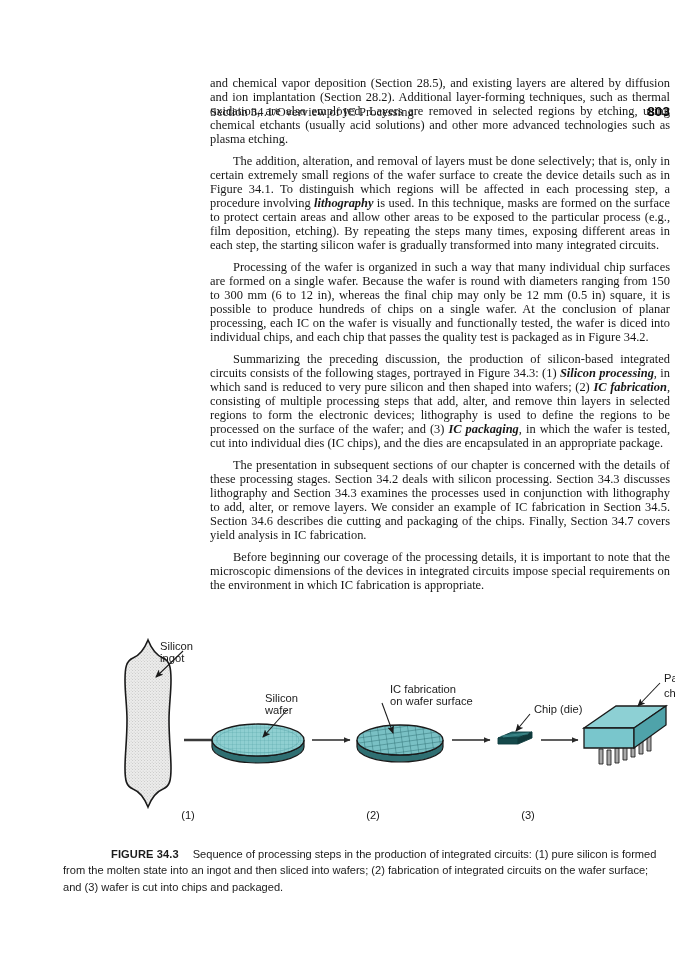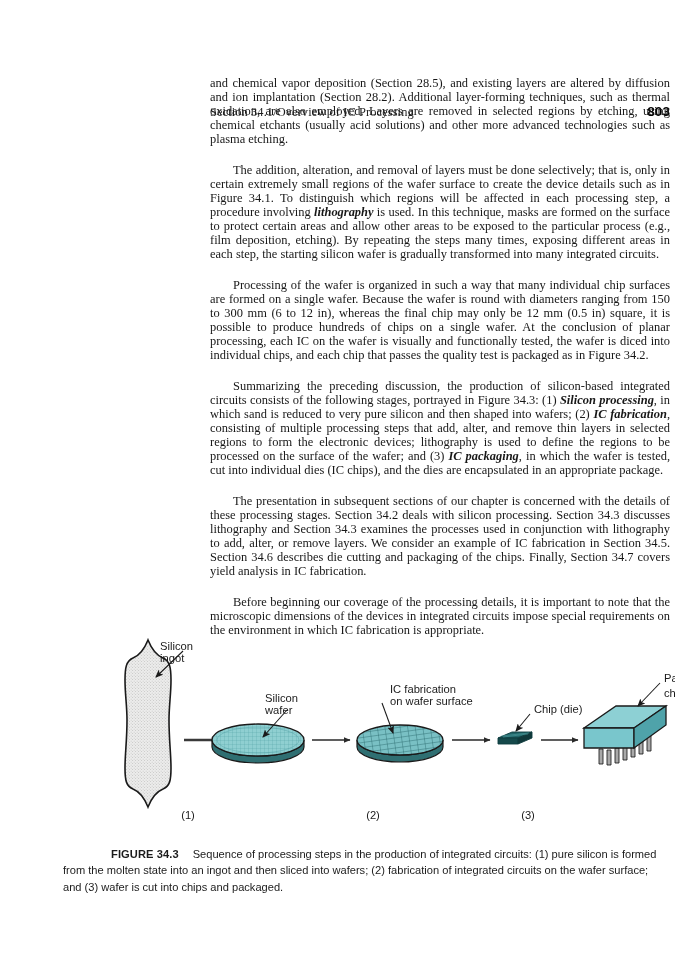--- a/index.html
+++ b/index.html
@@ -61,21 +61,21 @@
     font-family: "Liberation Serif", serif;
     font-size: 12.45px;
     line-height: 14px;
     text-align: justify;
     text-justify: inter-word;
     margin: 0;
     color: #171717;
     hyphens: none;
   }
   .para + .para {
-    margin-top: 17px;
+    margin-top: 8px;
   }
   .para.indent {
     text-indent: 23px;
   }
   .bi {
     font-weight: bold;
     font-style: italic;
   }
 
   

